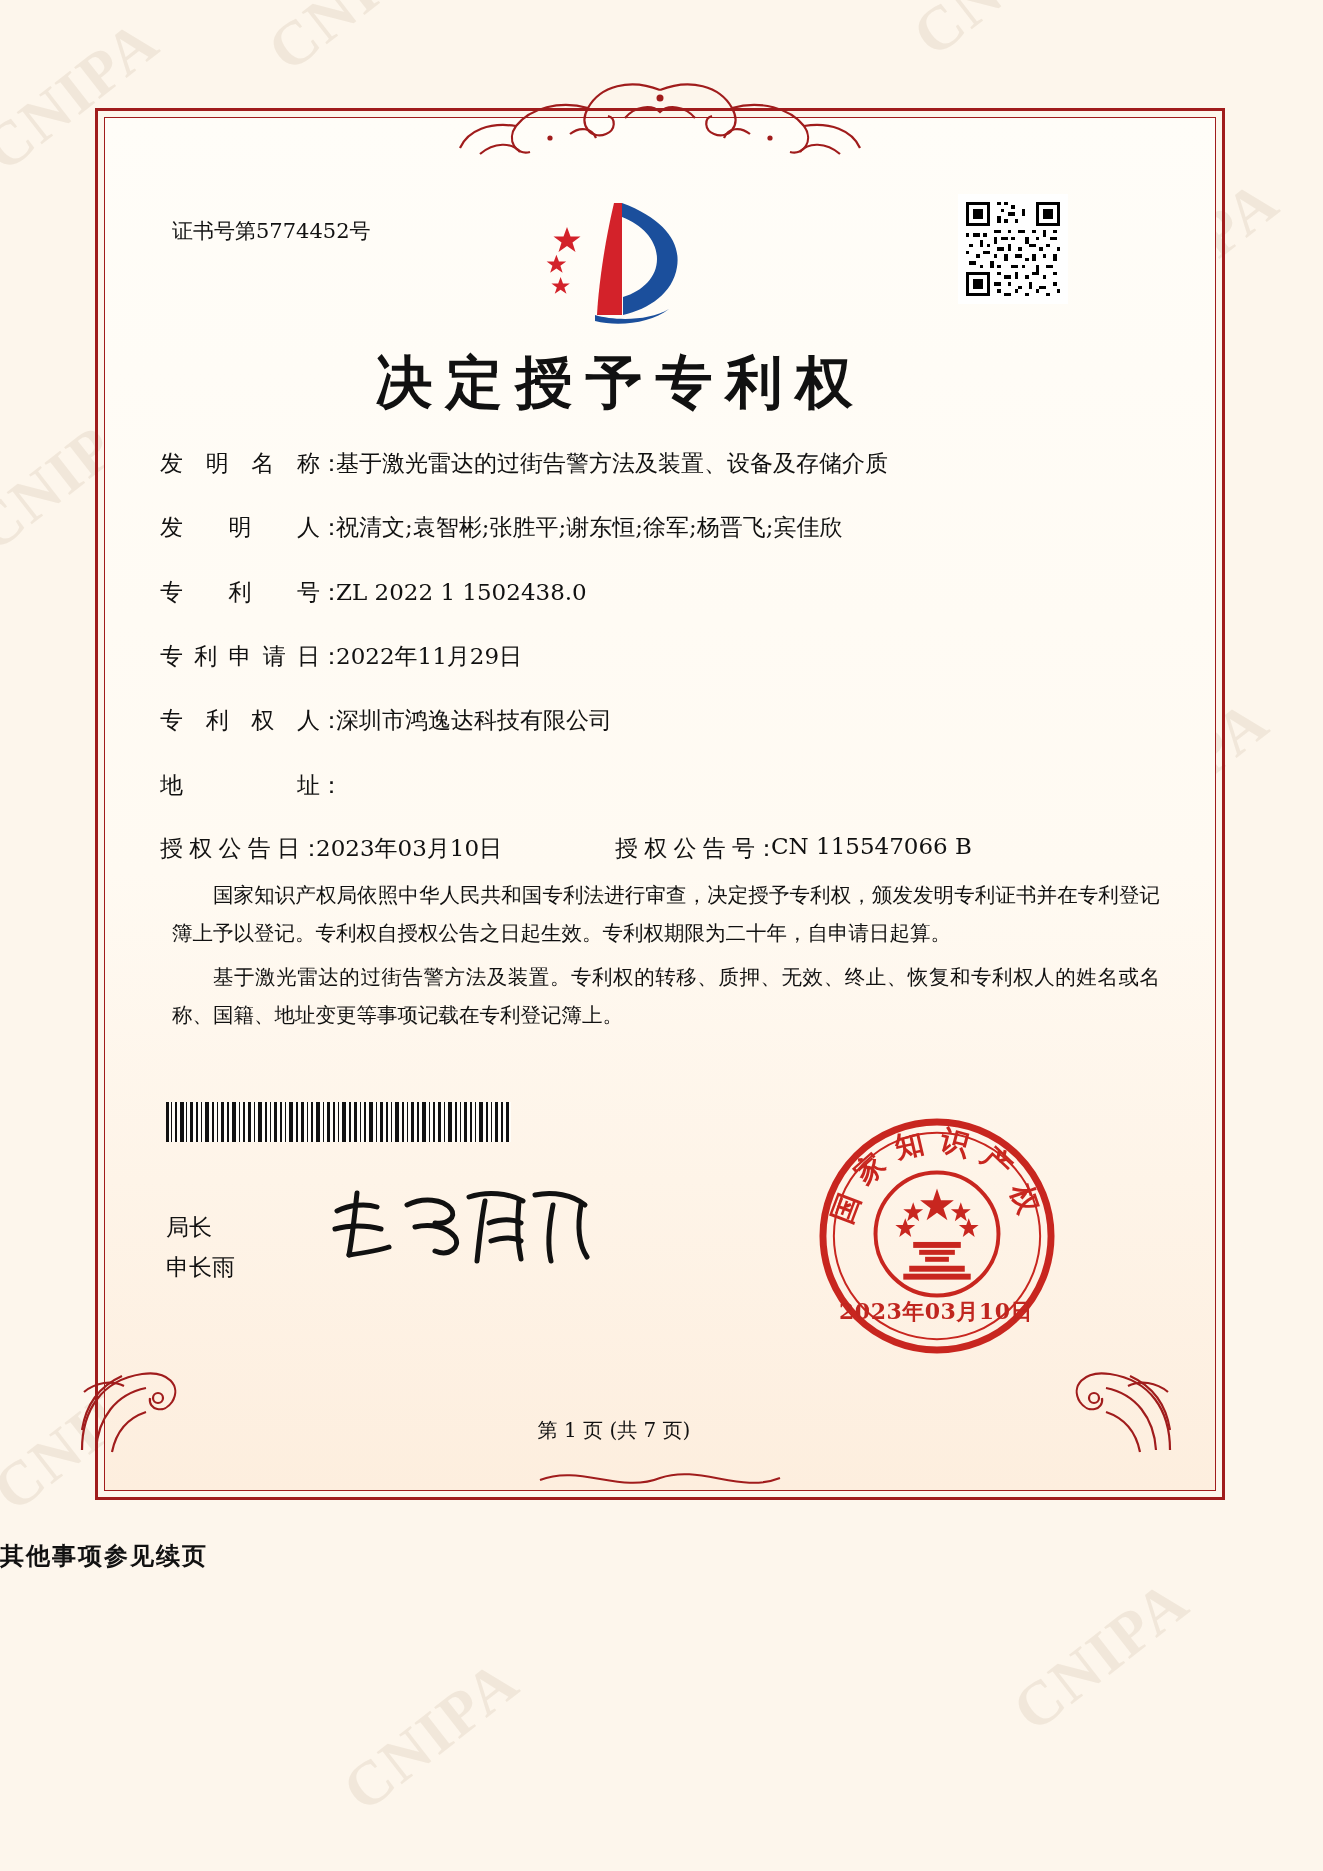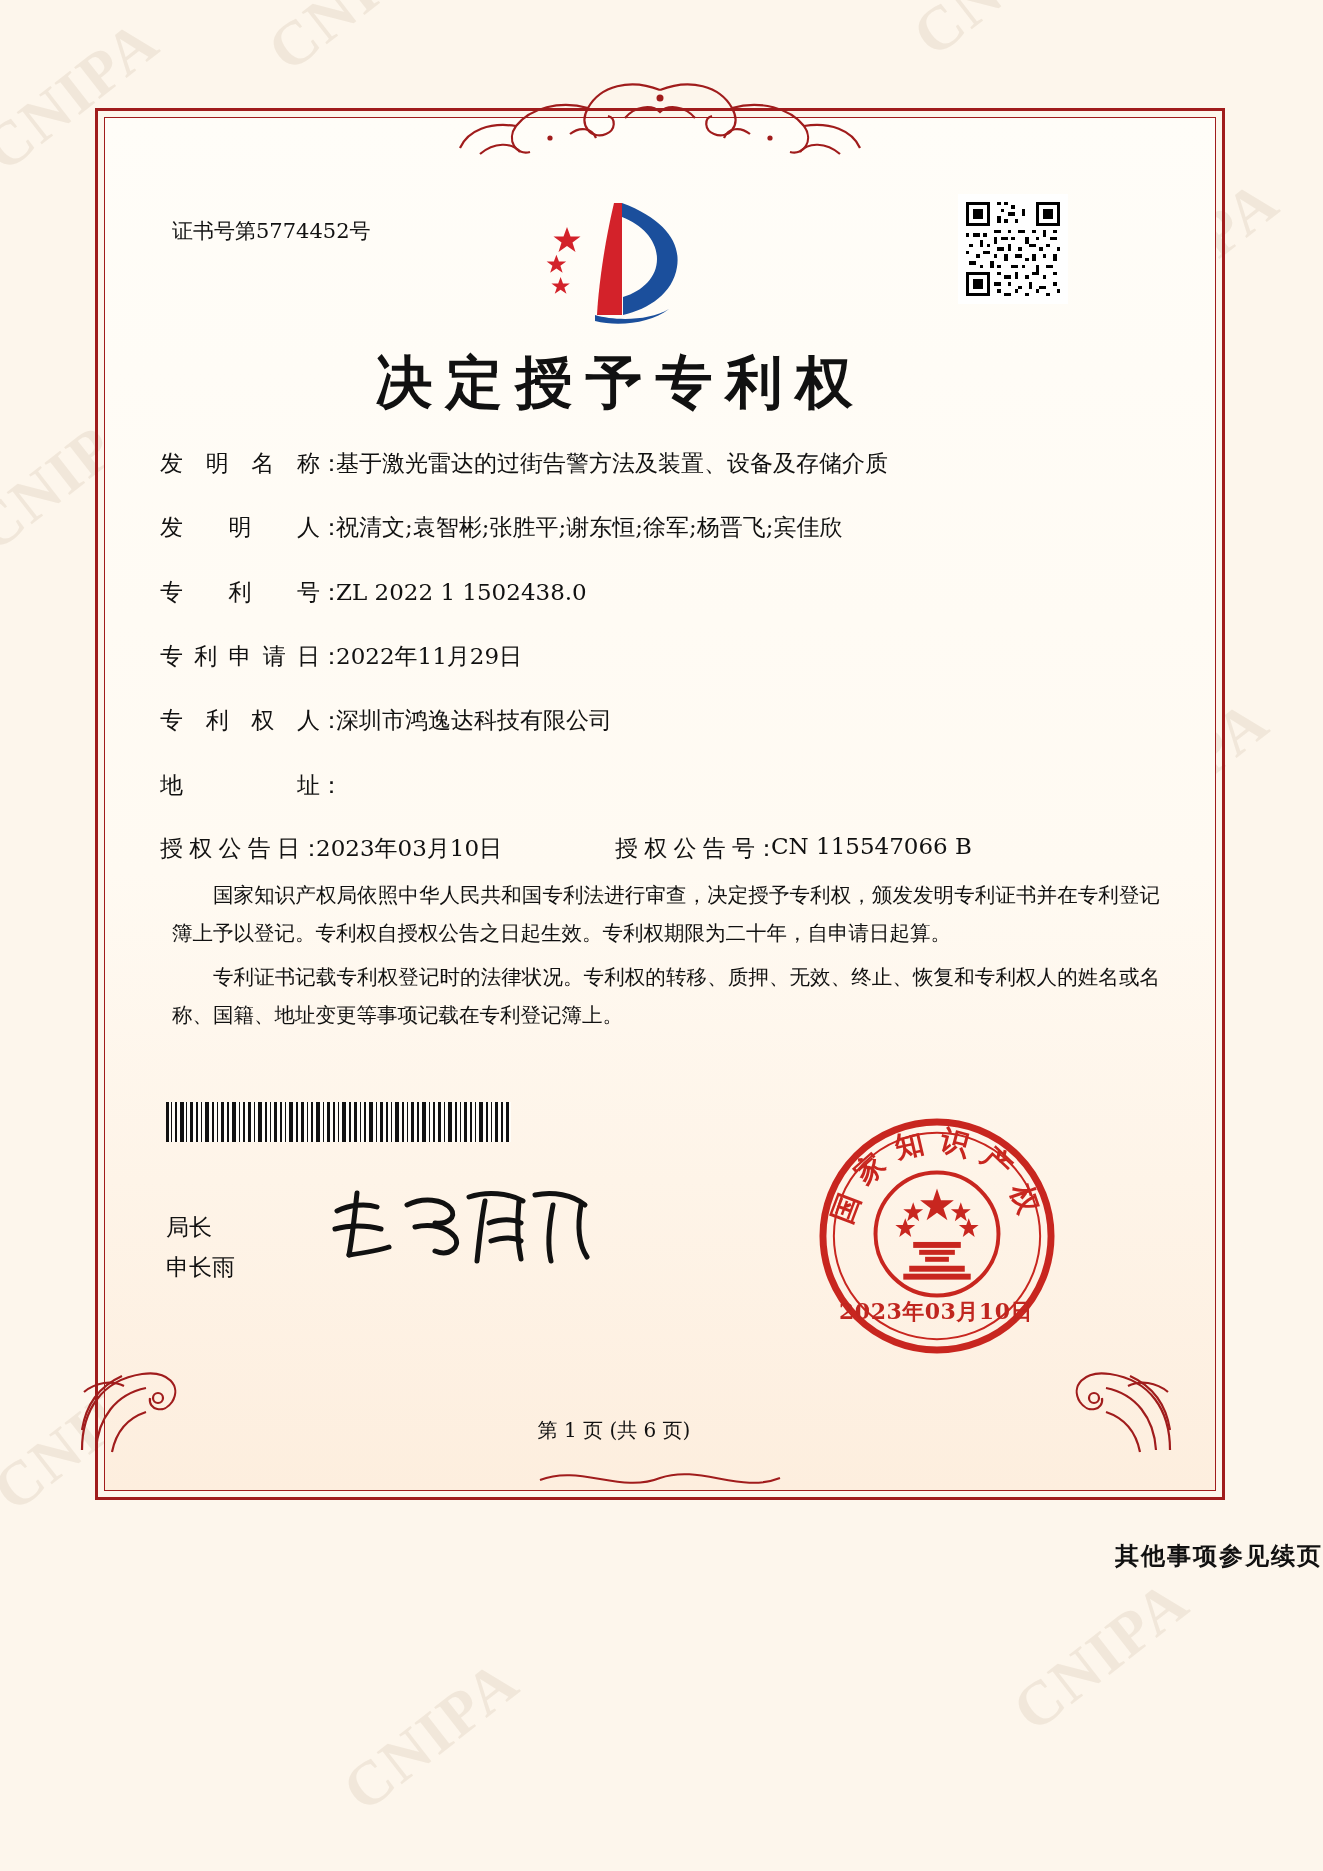--- a/index.html
+++ b/index.html
@@ -209,21 +209,21 @@
     left: 0; right: 0;
     top: 1300px;
     text-align: center;
     font-size: 20px;
     color: #111;
   }
   .footer-note {
     position: absolute;
     left: 0; right: 0;
     top: 1540px;
-    text-align: right;
+    text-align: left;
     font-size: 24px;
     font-weight: bold;
     color: #111;
     letter-spacing: 2px;
     z-index: 4;
   }
 </style>
 </head>
 <body>
 
@@ -486,21 +486,21 @@
             <span>号</span>
           </div>
           <div class="field-colon">：</div>
           <div>CN 115547066 B</div>
         </div>
       </div>
     </div>
 
     <div class="paragraphs">
       <p>国家知识产权局依照中华人民共和国专利法进行审查，决定授予专利权，颁发发明专利证书并在专利登记簿上予以登记。专利权自授权公告之日起生效。专利权期限为二十年，自申请日起算。</p>
-      <p>专利证书记载专利权登记时的法律状况。专利权的转移、质押、无效、终止、恢复和专利权人的姓名或名称、国籍、地址变更等事项记载在专利登记簿上。</p>
+      <p>基于激光雷达的过街告警方法及装置。专利权的转移、质押、无效、终止、恢复和专利权人的姓名或名称、国籍、地址变更等事项记载在专利登记簿上。</p>
     </div>
 
     <div class="barcode">
       <svg width="345" height="40" viewBox="0 0 345 40" shape-rendering="crispEdges">
         <rect width="345" height="40" fill="#fffdf8"></rect>
         <g fill="#111">
           <rect x="0" y="0" width="3" height="40"></rect>
             <rect x="5" y="0" width="1" height="40"></rect>
           <rect x="9" y="0" width="2" height="40"></rect>
             <rect x="14" y="0" width="4" height="40"></rect>
@@ -614,17 +614,17 @@
 
       <defs>
         <path id="ringpath" d="M120,120 m-86,0 a86,86 0 1,1 172,0" transform="rotate(-4 120 120)"></path>
       </defs>
       <text font-family="'DejaVu Serif','Liberation Serif',serif" font-size="29" font-weight="bold" fill="#c8261f" letter-spacing="13">
         <textPath href="#ringpath" startOffset="6%">国家知识产权局</textPath>
       </text>
     </svg>
     <div class="seal-date">2023年03月10日</div>
 
-    <div class="page-no">第 1 页 (共 6 页)</div>
+    <div class="page-no">第 1 页 (共 7 页)</div>
   </div>
 
   <div class="footer-note">其他事项参见续页</div>
 </div>
 
 </body></html>

